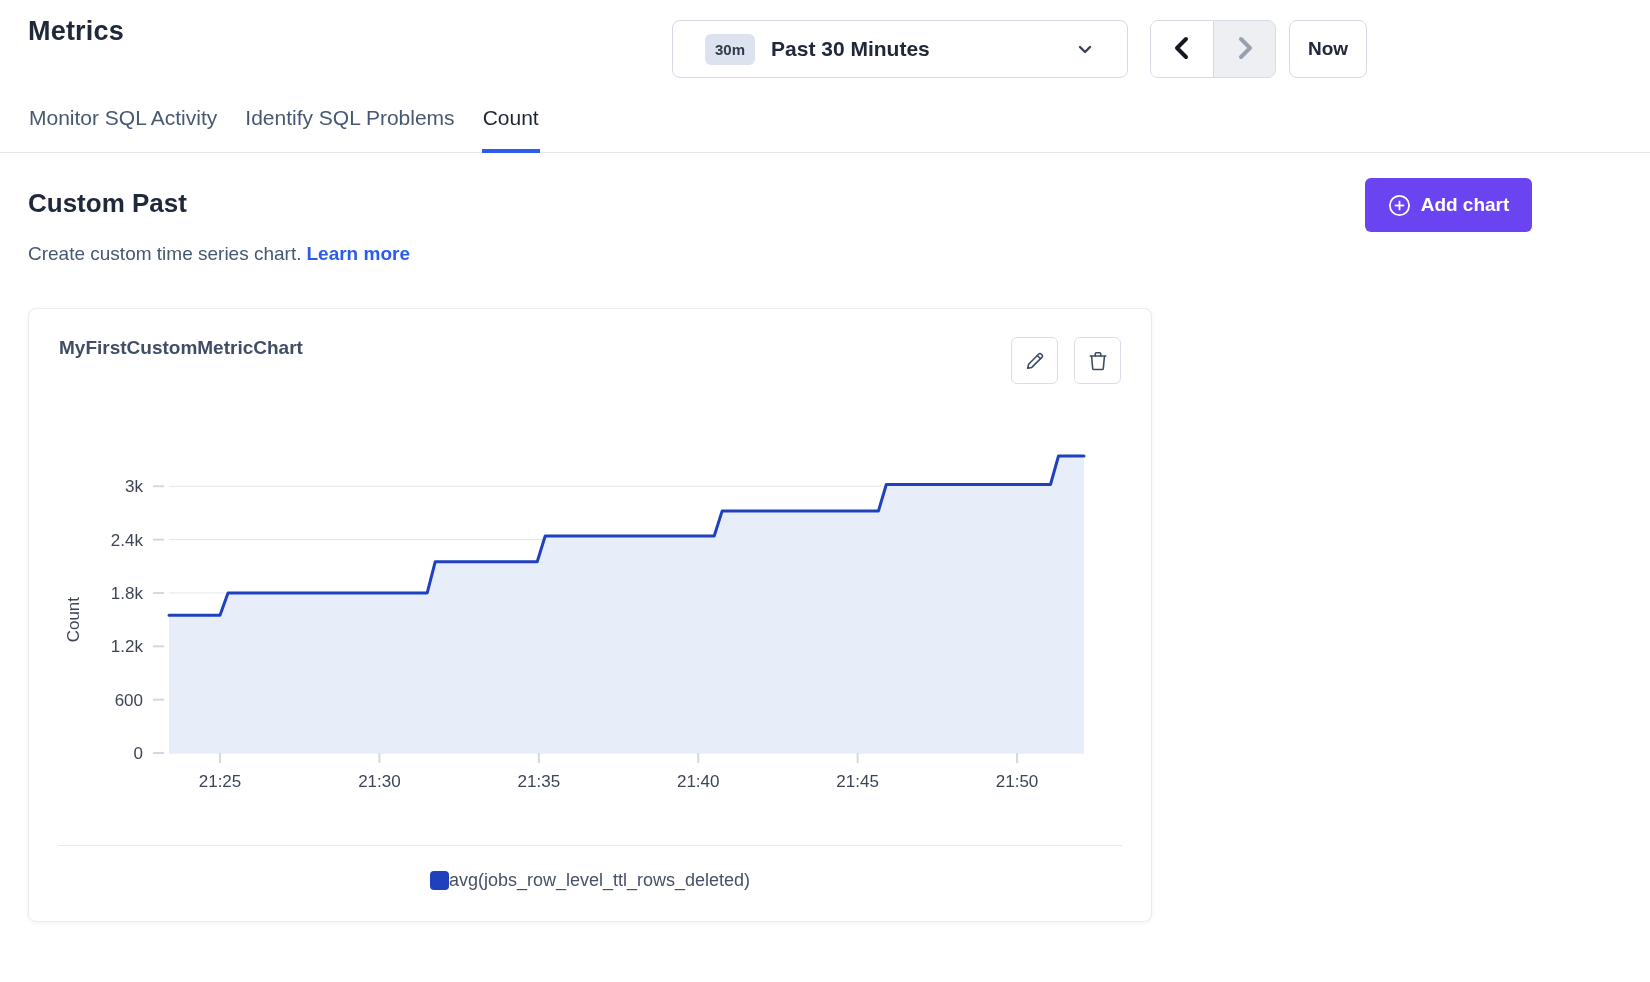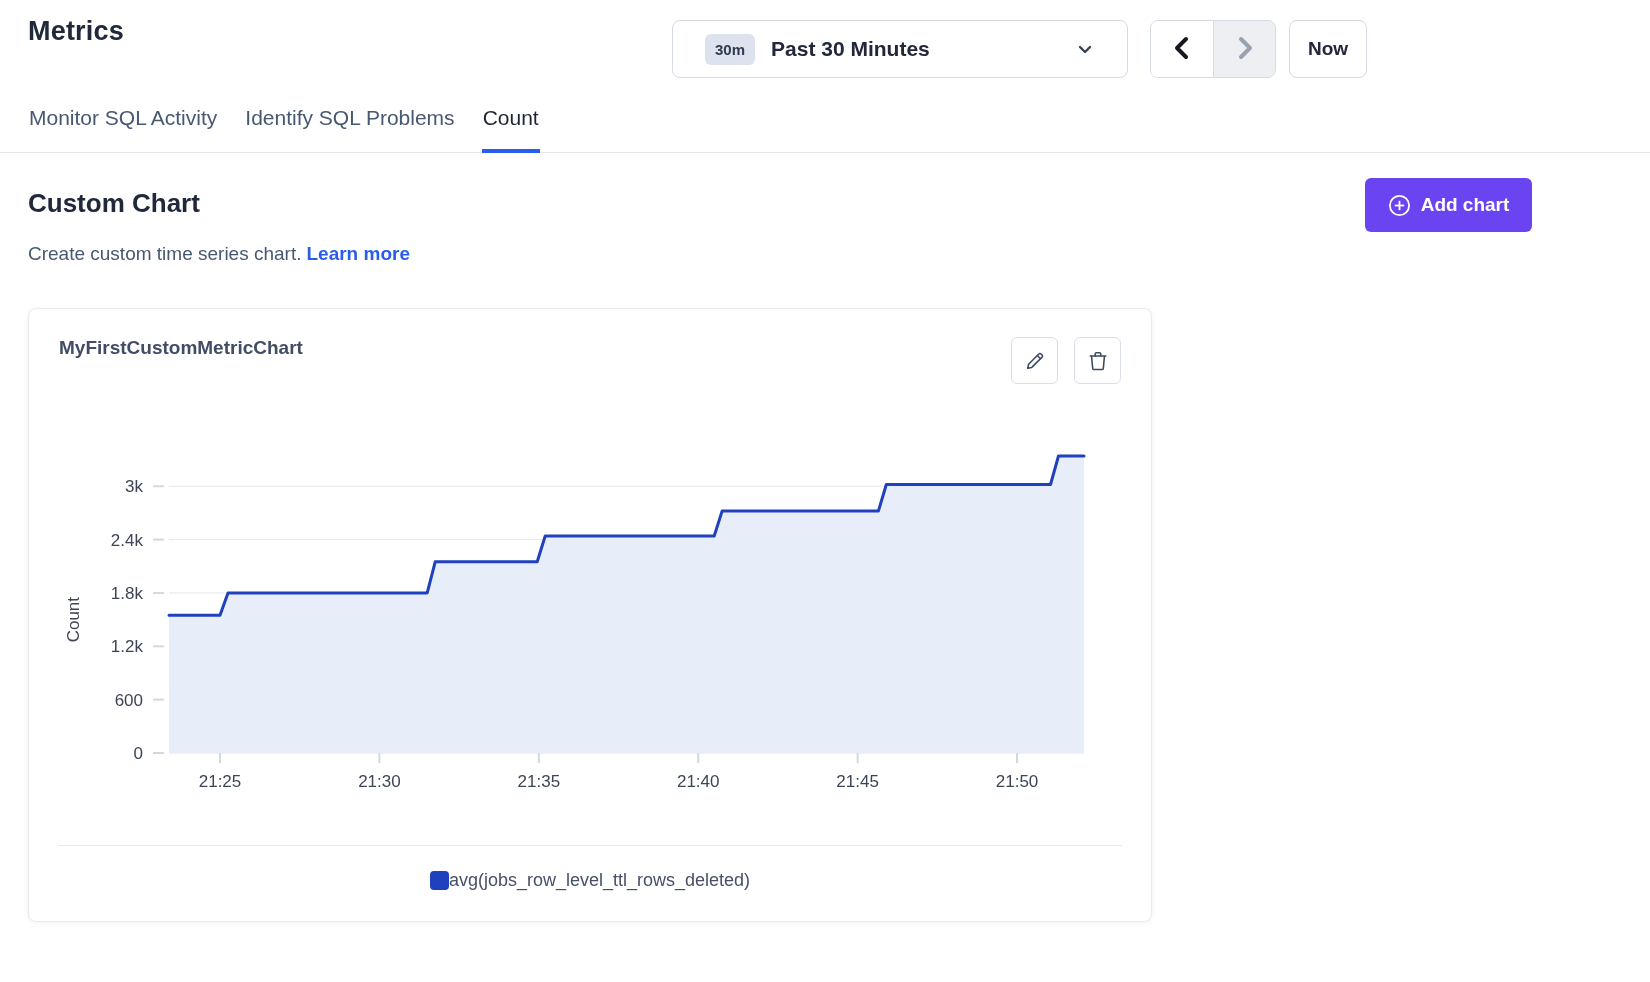--- a/index.html
+++ b/index.html
@@ -135,21 +135,21 @@
     <div class="gap-b"></div>
     <button class="now-btn">Now</button>
   </div>
 
   <nav class="tabs">
     <div class="tab">Monitor SQL Activity</div>
     <div class="tab">Identify SQL Problems</div>
     <div class="tab active">Count</div>
   </nav>
 
-  <h2 class="section-title">Custom Chart</h2>
+  <h2 class="section-title">Custom Past</h2>
   <p class="section-sub"><span>Create custom time series chart.</span><a class="learn-more">Learn more</a></p>
 
   <button class="add-chart-btn">
     <span style="display:flex">
       <svg width="23" height="23" viewBox="0 0 23 23">
           <circle cx="11.5" cy="11.5" r="9.6" fill="none" stroke="#ffffff" stroke-width="1.8"></circle>
           <line x1="11.5" y1="6.8" x2="11.5" y2="16.2" stroke="#ffffff" stroke-width="1.8"></line>
           <line x1="6.8" y1="11.5" x2="16.2" y2="11.5" stroke="#ffffff" stroke-width="1.8"></line>
         </svg>
     </span>

